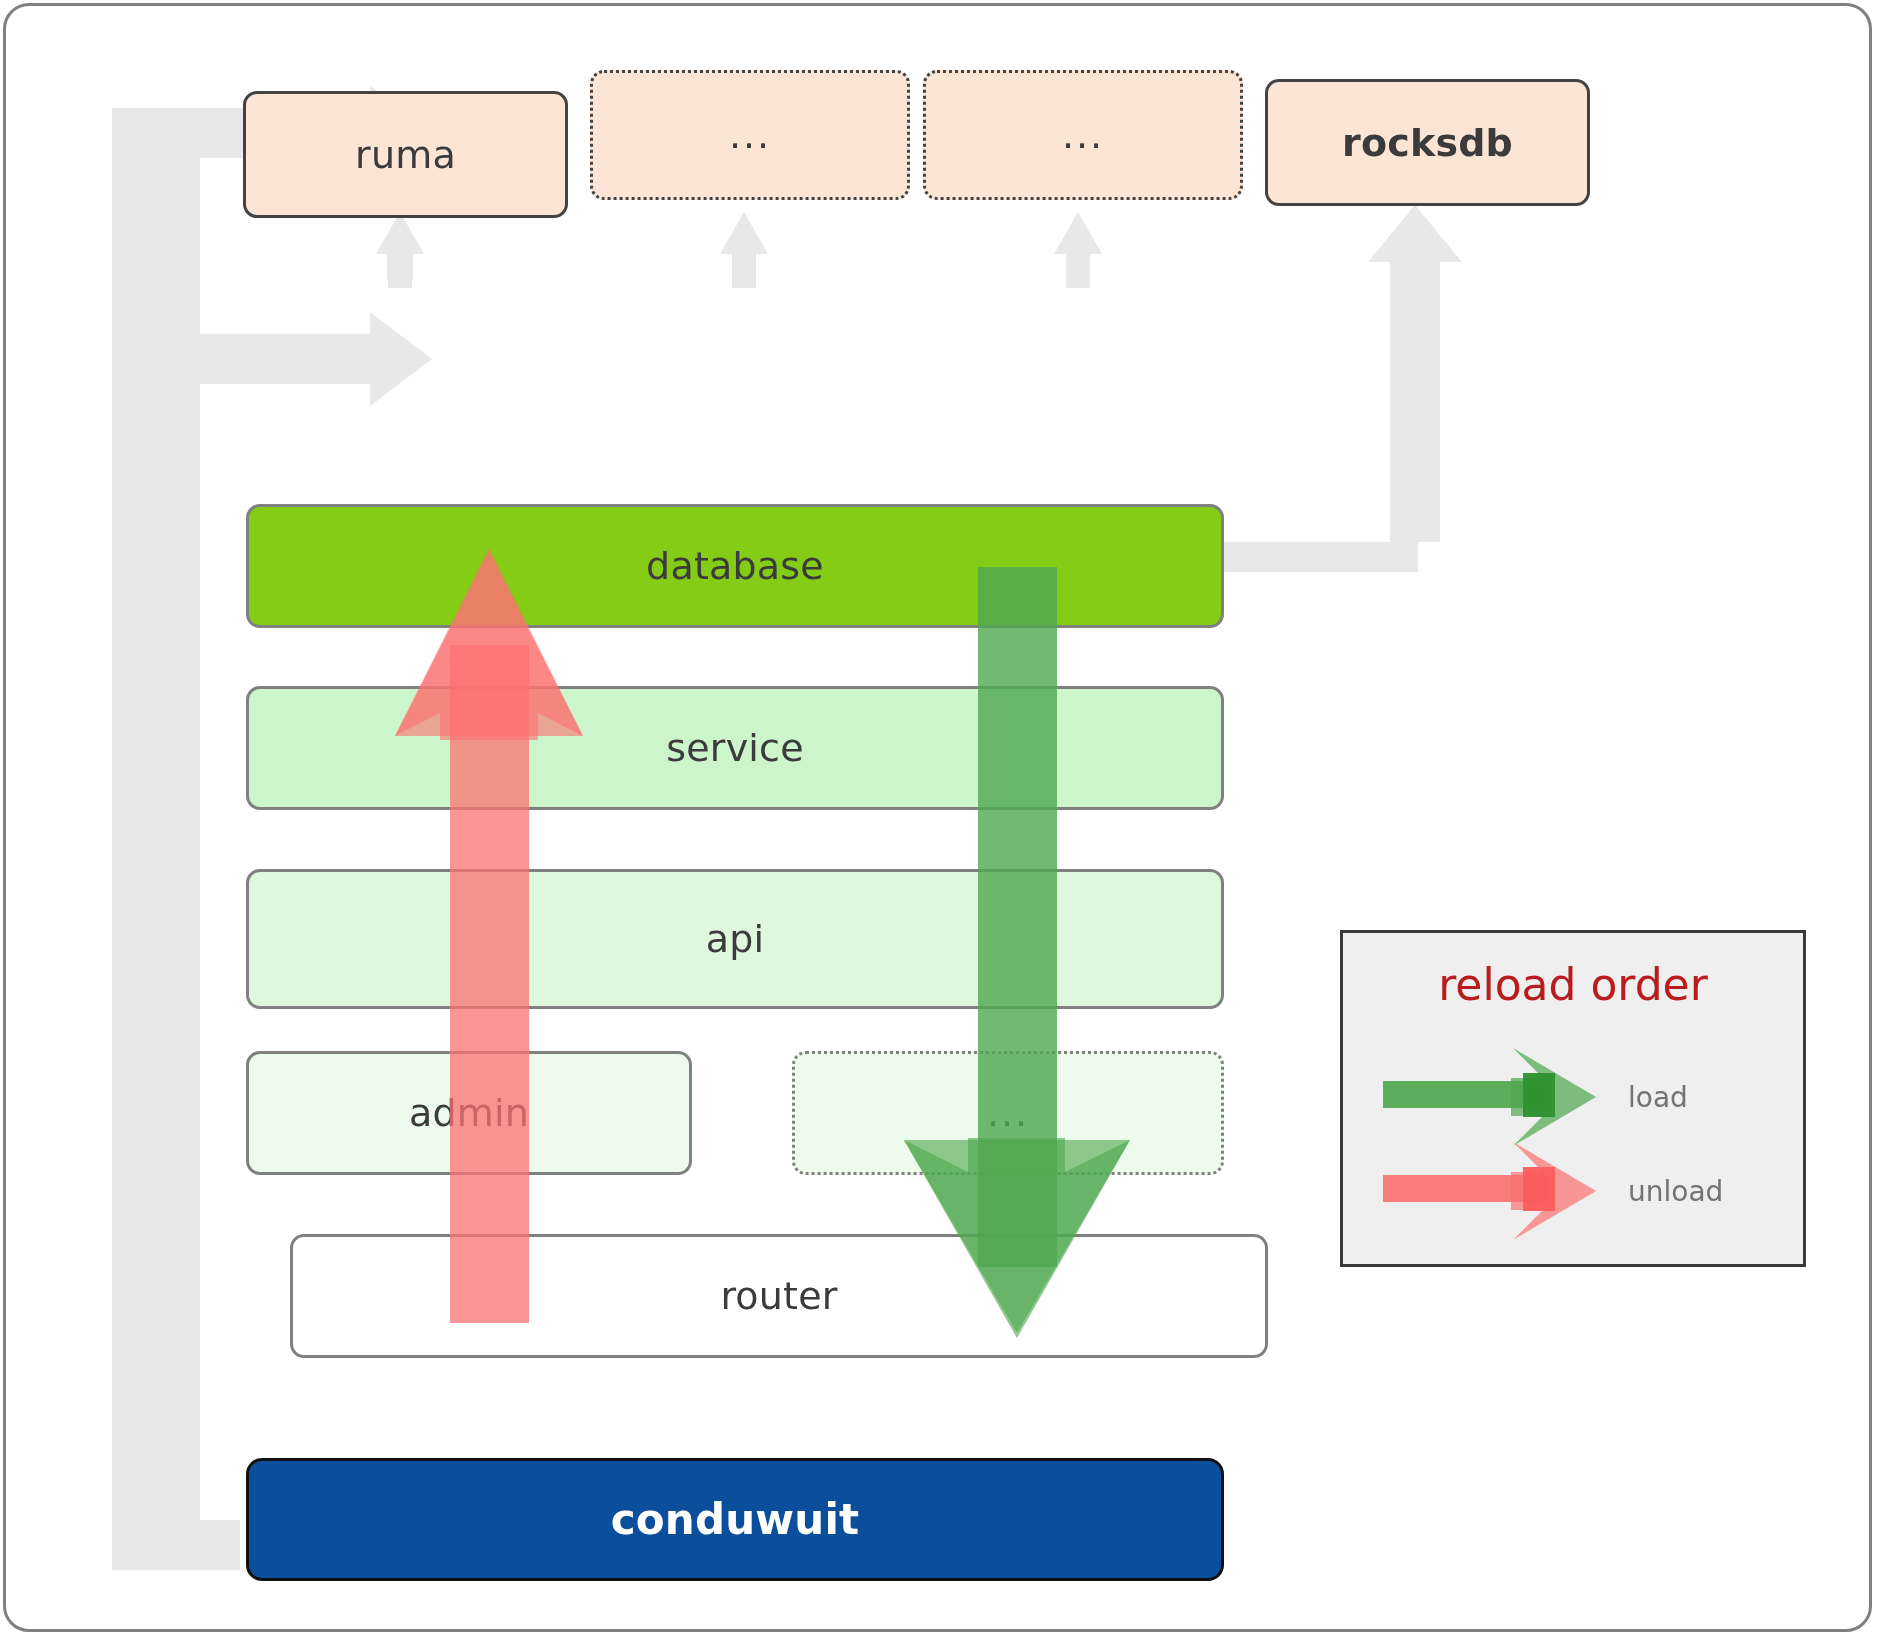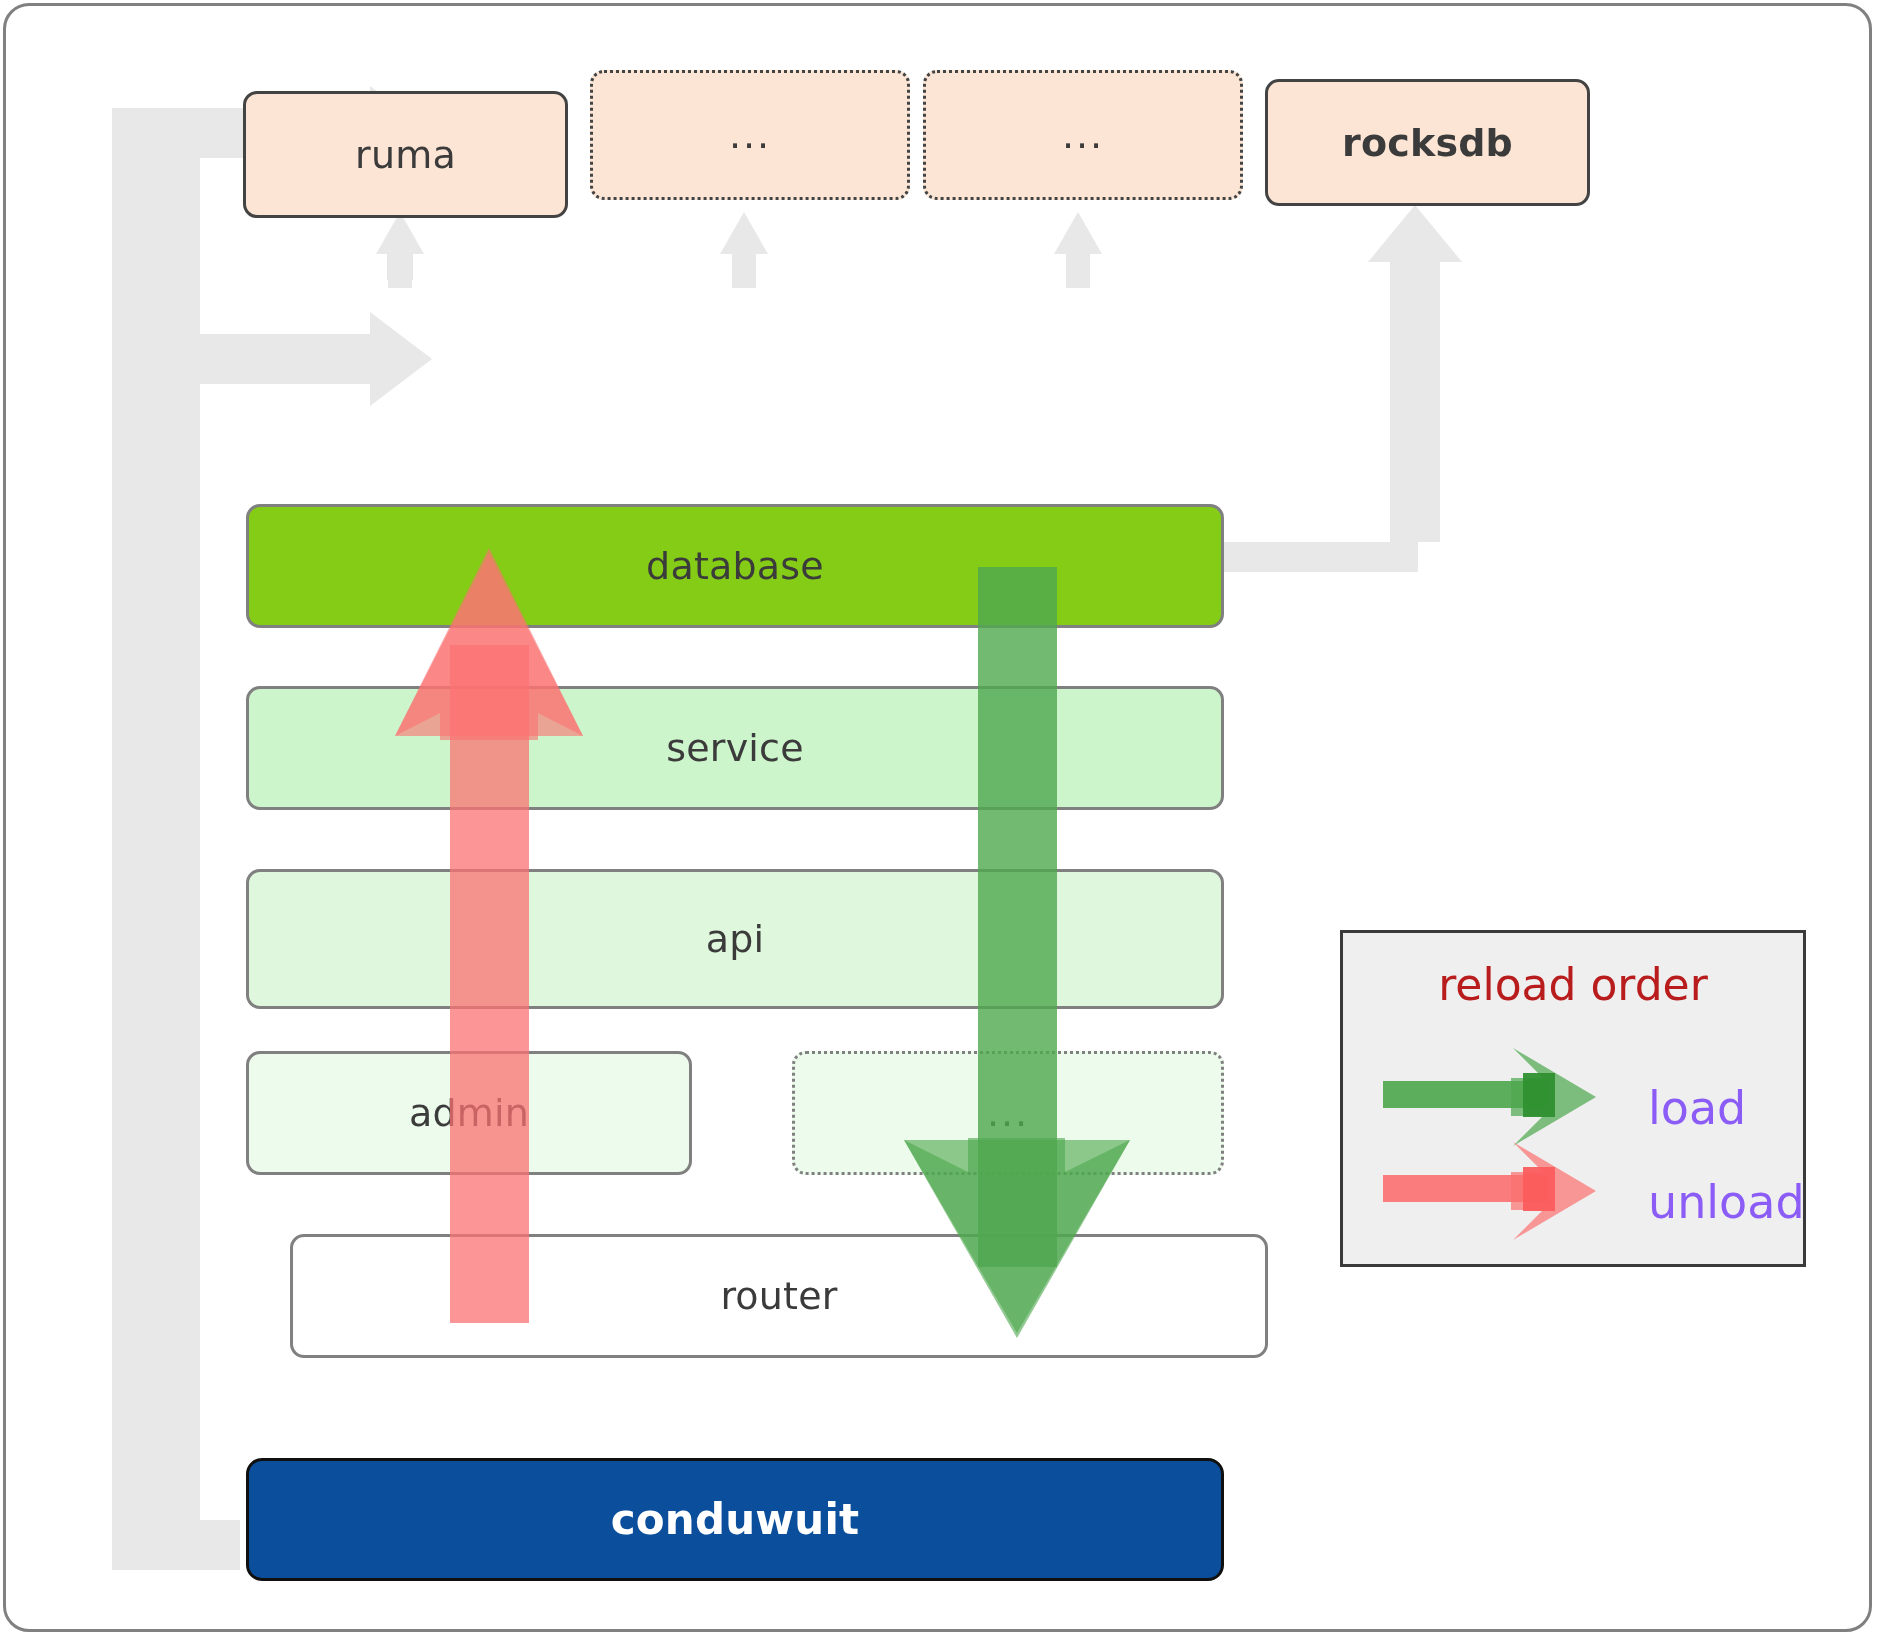--- a/index.html
+++ b/index.html
@@ -134,24 +134,23 @@
     position: absolute;
     top: 26px;
     left: 0;
     width: 100%;
     text-align: center;
     font-size: 44px;
     color: #b91c1c;
   }
   .legend-label {
     position: absolute;
-    font-size: 46px;
-    color: #8b5cf6;
+    font-size: 28px;
+    color: #737373;
     left: 285px;
-    margin-left: 20px;
   }
   #legend-load-label { top: 148px; }
   #legend-unload-label { top: 242px; }
 </style>
 </head>
 <body>
 
 <div id="canvas">
 
   <div class="outer-frame"></div>

